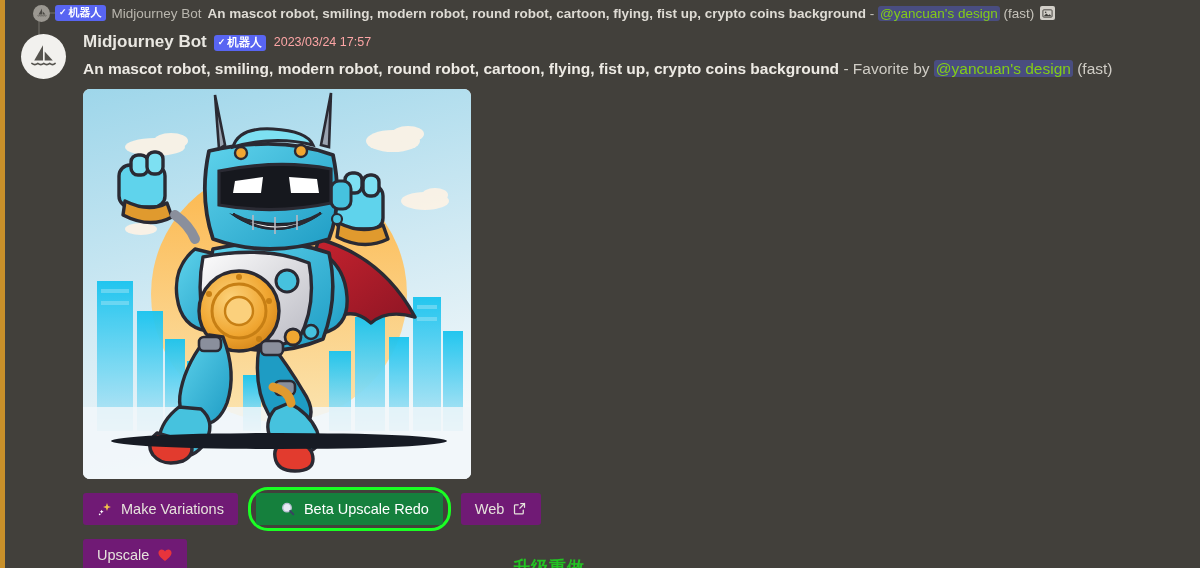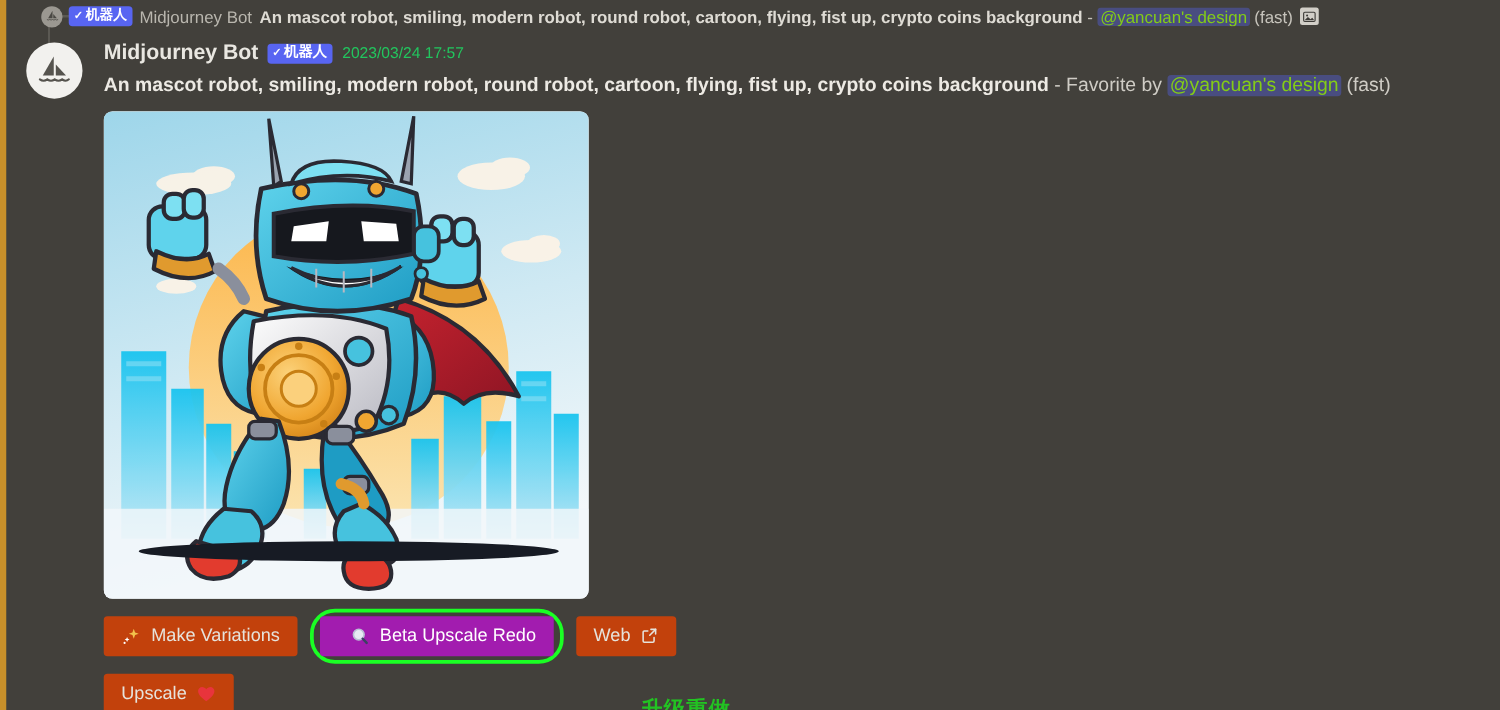--- a/index.html
+++ b/index.html
@@ -87,21 +87,21 @@
   }
   #avatar svg { width: 31px; height: 31px; }
 
   #msg-body { margin-left: 78px; padding-top: 4px; }
   .msg-head { display: flex; align-items: center; height: 24px; }
   .author {
     color: #e9e7e1; font-size: 17px; font-weight: 600;
     margin-right: 7px;
   }
   .msg-head .bot-tag { font-size: 11.5px; position: relative; top: 1px; }
-  .timestamp { color: #22c55e; font-size: 12.5px; margin-left: 2px; }
+  .timestamp { color: #fca5a5; font-size: 12.5px; margin-left: 2px; }
 
   .msg-text {
     margin-top: 5px;
     font-size: 15.5px; color: #cfccc5;
     line-height: 1.35; white-space: nowrap;
   }
   .msg-text b { color: #edeae4; font-weight: 700; }
   .msg-text .mention { font-size: 15.5px; }
 
   
@@ -112,29 +112,29 @@
     overflow: hidden;
     position: relative;
     background: #eef3f6;
   }
   .art { position: absolute; inset: 0; }
 
   
   .btn-row { display: flex; align-items: center; margin-top: 8px; }
   .btn {
     height: 32px;
-    background: #c2410c;
+    background: #701a75;
     border: none; border-radius: 3px;
     color: #e6e3dc; font-size: 14.5px; font-weight: 500;
     font-family: "Liberation Sans", sans-serif;
     display: inline-flex; align-items: center; justify-content: center;
     padding: 0 14px; margin-right: 10px;
     cursor: pointer; white-space: nowrap;
   }
-  .btn.primary { background: #a21caf; color: #ffffff; padding-left: 24px; }
+  .btn.primary { background: #15803d; color: #ffffff; padding-left: 24px; }
   .btn .bicon { margin-right: 8px; display: inline-flex; align-items: center; }
   .btn .bicon-r { margin-left: 8px; display: inline-flex; align-items: center; }
 
   
   #upscale-group {
     display: inline-flex; align-items: center;
     border: 3px solid #1aff24;
     border-radius: 20px;
     padding: 3px 5px 3px 5px;
     margin-right: 10px;

